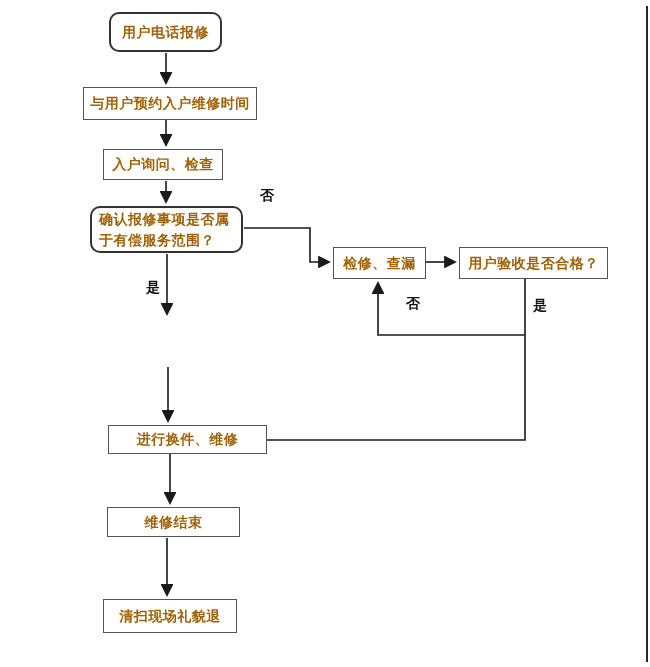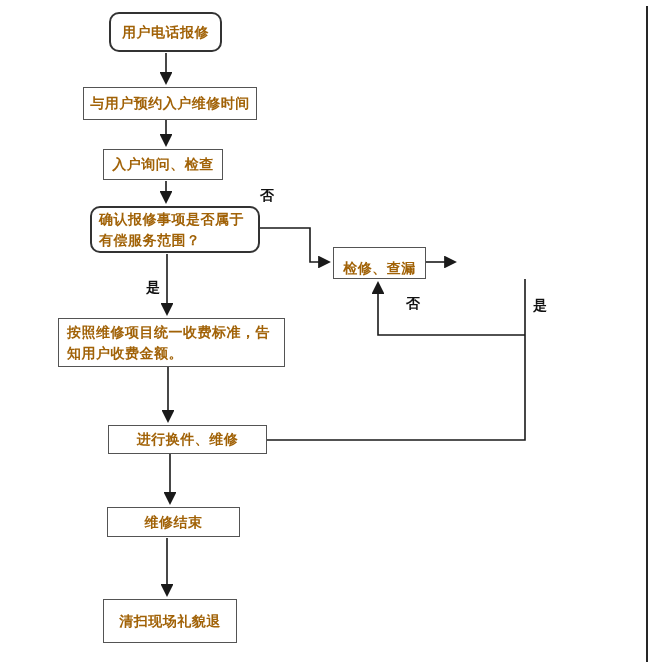--- a/index.html
+++ b/index.html
@@ -44,27 +44,27 @@
   .node.rounded{ border: 2px solid #333333; border-radius: 10px; }
   .node.align-left {
     justify-content: flex-start;
     text-align: left;
     padding: 2px 8px;
   }
   
   #n-start      { left:109px; top:12px;  width:113px; height:40px; font-weight:700; }
   #n-schedule   { left:83px;  top:87px;  width:174px; height:33px; }
   #n-inquiry    { left:103px; top:149px; width:120px; height:31px; }
-  #n-decision-paid { left:90px; top:206px; width:170px; height:47px; justify-content:flex-start; text-align:left; padding:0 7px; }
-  #n-repair-check { left:333px; top:247px; width:93px;  height:32px;align-items:flex-end; }
+  #n-decision-paid { left:90px; top:206px; width:153px; height:47px; justify-content:flex-start; text-align:left; padding:0 7px; }
+  #n-repair-check { left:333px; top:247px; width:93px;  height:32px; }
   #n-acceptance { left:459px; top:247px; width:149px; height:32px; }
   #n-charge     { left:58px;  top:318px; width:227px; height:49px; }
   #n-replace    { left:108px; top:425px; width:159px; height:29px; }
   #n-finish     { left:107px; top:507px; width:133px; height:30px;justify-content:center; }
-  #n-clean      { left:103px; top:599px; width:134px; height:44px; }
+  #n-clean      { left:103px; top:599px; width:134px; height:34px; }
 
   .edge-label {
     position: absolute;
     font-size: 14px;
     font-weight: 600;
     color: #111111;
     background: #ffffff;
     padding: 0 1px;
   }
   #lbl-no-paid    { left:259px; top:187px; }
@@ -118,24 +118,24 @@
   </div>
 
   <div class="node rounded" id="n-decision-paid">
     <span>确认报修事项是否属于有偿服务范围？</span>
   </div>
 
   <div class="node rect" id="n-repair-check">
     <span>检修、查漏</span>
   </div>
 
+  <div class="node rect" id="n-acceptance">
+    <span>用户验收是否合格？</span>
+  </div>
 
-  <div class="node rect align-left" id="n-charge">
-    <span>按照维修项目统一收费标准，告知用户收费金额。</span>
-  </div>
 
   <div class="node rect" id="n-replace">
     <span>进行换件、维修</span>
   </div>
 
   <div class="node rect" id="n-finish">
     <span>维修结束</span>
   </div>
 
   <div class="node rect" id="n-clean">

